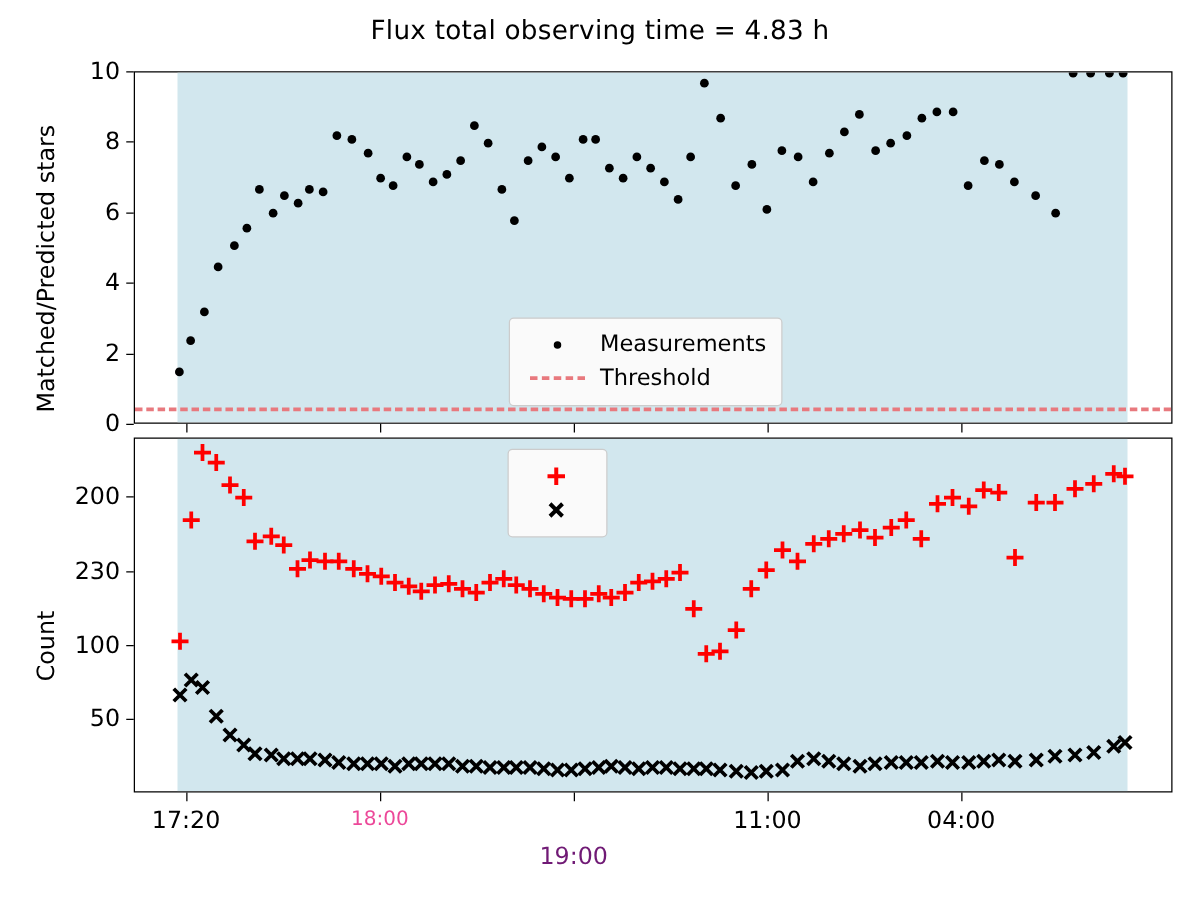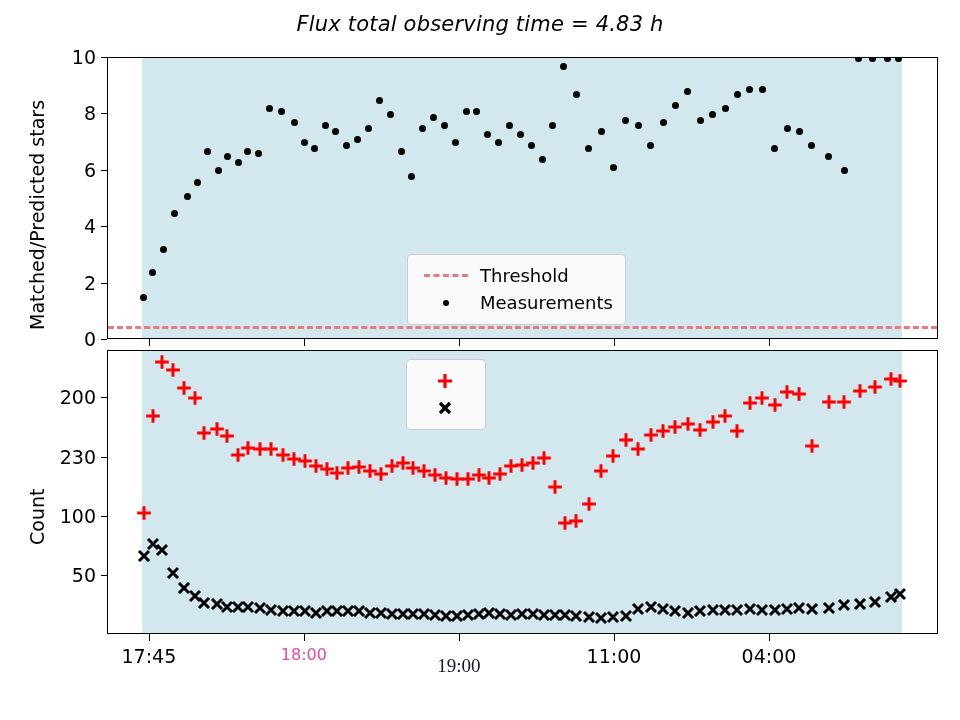--- a/index.html
+++ b/index.html
@@ -22,21 +22,20 @@
   }
   .fig-title {
     position: absolute;
     left: 0;
     top: 12px;
     width: 960px;
     text-align: center;
     font-size: 21px;
     color: #000;
     letter-spacing: 0.2px;
-    font-style: italic;
   }
   .axes {
     position: absolute;
     box-sizing: border-box;
     border: 1.8px solid #000;
     background: #ffffff;
     overflow: hidden;
   }
   #axes-top {
     left: 107px;
@@ -233,29 +232,29 @@
         <div class="pt" style="left: 736.427px; top: 112.8px; background: rgb(0, 0, 0);"></div>
         <div class="pt" style="left: 750.381px; background: rgb(0, 0, 0);"></div>
         <div class="pt" style="left: 764.334px; background: rgb(0, 0, 0);"></div>
         <div class="pt" style="left: 779.838px; background: rgb(0, 0, 0);"></div>
         <div class="pt" style="left: 790.69px; background: rgb(0, 0, 0);"></div>
       </div>
 
     <div class="legend" id="legend-top">
       <div class="legend-row">
         <span class="legend-key">
+            <span class="key-dot"></span>
+          </span>
+        <span class="legend-label">Measurements</span>
+      </div>
+      <div class="legend-row">
+        <span class="legend-key">
             <span class="key-dash"></span>
           </span>
         <span class="legend-label">Threshold</span>
-      </div>
-      <div class="legend-row">
-        <span class="legend-key">
-            <span class="key-dot"></span>
-          </span>
-        <span class="legend-label">Measurements</span>
       </div>
     </div>
   </div>
   <div id="ticks-top">
       <div style="position: absolute; left: 100.5px; top: 339px; width: 6.5px; border-top: 1.8px solid rgb(0, 0, 0);"></div>
       <div style="position: absolute; right: 864px; top: 339px; transform: translateY(-50%); font-size: 19px; white-space: nowrap; color: rgb(0, 0, 0);">0</div>
       <div style="position: absolute; left: 100.5px; top: 282.6px; width: 6.5px; border-top: 1.8px solid rgb(0, 0, 0);"></div>
       <div style="position: absolute; right: 864px; top: 282.6px; transform: translateY(-50%); font-size: 19px; white-space: nowrap; color: rgb(0, 0, 0);">2</div>
       <div style="position: absolute; left: 100.5px; top: 226.2px; width: 6.5px; border-top: 1.8px solid rgb(0, 0, 0);"></div>
       <div style="position: absolute; right: 864px; top: 226.2px; transform: translateY(-50%); font-size: 19px; white-space: nowrap; color: rgb(0, 0, 0);">4</div>
@@ -960,24 +959,24 @@
   <div id="ticks-bottom">
       <div style="position: absolute; left: 100.5px; top: 574.833px; width: 6.5px; border-top: 1.8px solid rgb(0, 0, 0);"></div>
       <div style="position: absolute; right: 864px; top: 574.833px; transform: translateY(-50%); font-size: 19px; white-space: nowrap; color: rgb(0, 0, 0);">50</div>
       <div style="position: absolute; left: 100.5px; top: 515.667px; width: 6.5px; border-top: 1.8px solid rgb(0, 0, 0);"></div>
       <div style="position: absolute; right: 864px; top: 515.667px; transform: translateY(-50%); font-size: 19px; white-space: nowrap; color: rgb(0, 0, 0);">100</div>
       <div style="position: absolute; left: 100.5px; top: 456.5px; width: 6.5px; border-top: 1.8px solid rgb(0, 0, 0);"></div>
       <div style="position: absolute; right: 864px; top: 456.5px; transform: translateY(-50%); font-size: 19px; white-space: nowrap; color: rgb(0, 0, 0);">230</div>
       <div style="position: absolute; left: 100.5px; top: 397.333px; width: 6.5px; border-top: 1.8px solid rgb(0, 0, 0);"></div>
       <div style="position: absolute; right: 864px; top: 397.333px; transform: translateY(-50%); font-size: 19px; white-space: nowrap; color: rgb(0, 0, 0);">200</div>
       <div style="position: absolute; left: 148.86px; top: 634px; height: 6.5px; border-left: 1.8px solid rgb(0, 0, 0);"></div>
-      <div style="position: absolute; left: 148.86px; top: 645px; transform: translateX(-50%); font-size: 19px; white-space: nowrap; color: rgb(0, 0, 0);">17:45</div>
+      <div style="position: absolute; left: 148.86px; top: 645px; transform: translateX(-50%); font-size: 19px; white-space: nowrap; color: rgb(0, 0, 0);">17:20</div>
       <div style="position: absolute; left: 303.897px; top: 634px; height: 6.5px; border-left: 1.8px solid rgb(0, 0, 0);"></div>
       <div style="position: absolute; left: 303.897px; top: 645px; transform: translateX(-50%); font-size: 16px; white-space: nowrap; color: #ec4899;">18:00</div>
       <div style="position: absolute; left: 458.935px; top: 634px; height: 6.5px; border-left: 1.8px solid rgb(0, 0, 0);"></div>
-      <div style="position: absolute; left: 458.935px; top: 655px; transform: translateX(-50%); font-size: 19px; white-space: nowrap; color: #0f172a; font-family: Liberation Serif, serif;">19:00</div>
+      <div style="position: absolute; left: 458.935px; top: 674px; transform: translateX(-50%); font-size: 19px; white-space: nowrap; color: #701a75;">19:00</div>
       <div style="position: absolute; left: 613.972px; top: 634px; height: 6.5px; border-left: 1.8px solid rgb(0, 0, 0);"></div>
       <div style="position: absolute; left: 613.972px; top: 645px; transform: translateX(-50%); font-size: 19px; white-space: nowrap; color: rgb(0, 0, 0);">11:00</div>
       <div style="position: absolute; left: 769.009px; top: 634px; height: 6.5px; border-left: 1.8px solid rgb(0, 0, 0);"></div>
       <div style="position: absolute; left: 769.009px; top: 645px; transform: translateX(-50%); font-size: 19px; white-space: nowrap; color: rgb(0, 0, 0);">04:00</div>
     </div>
 
 </div>
 
 </body></html>

